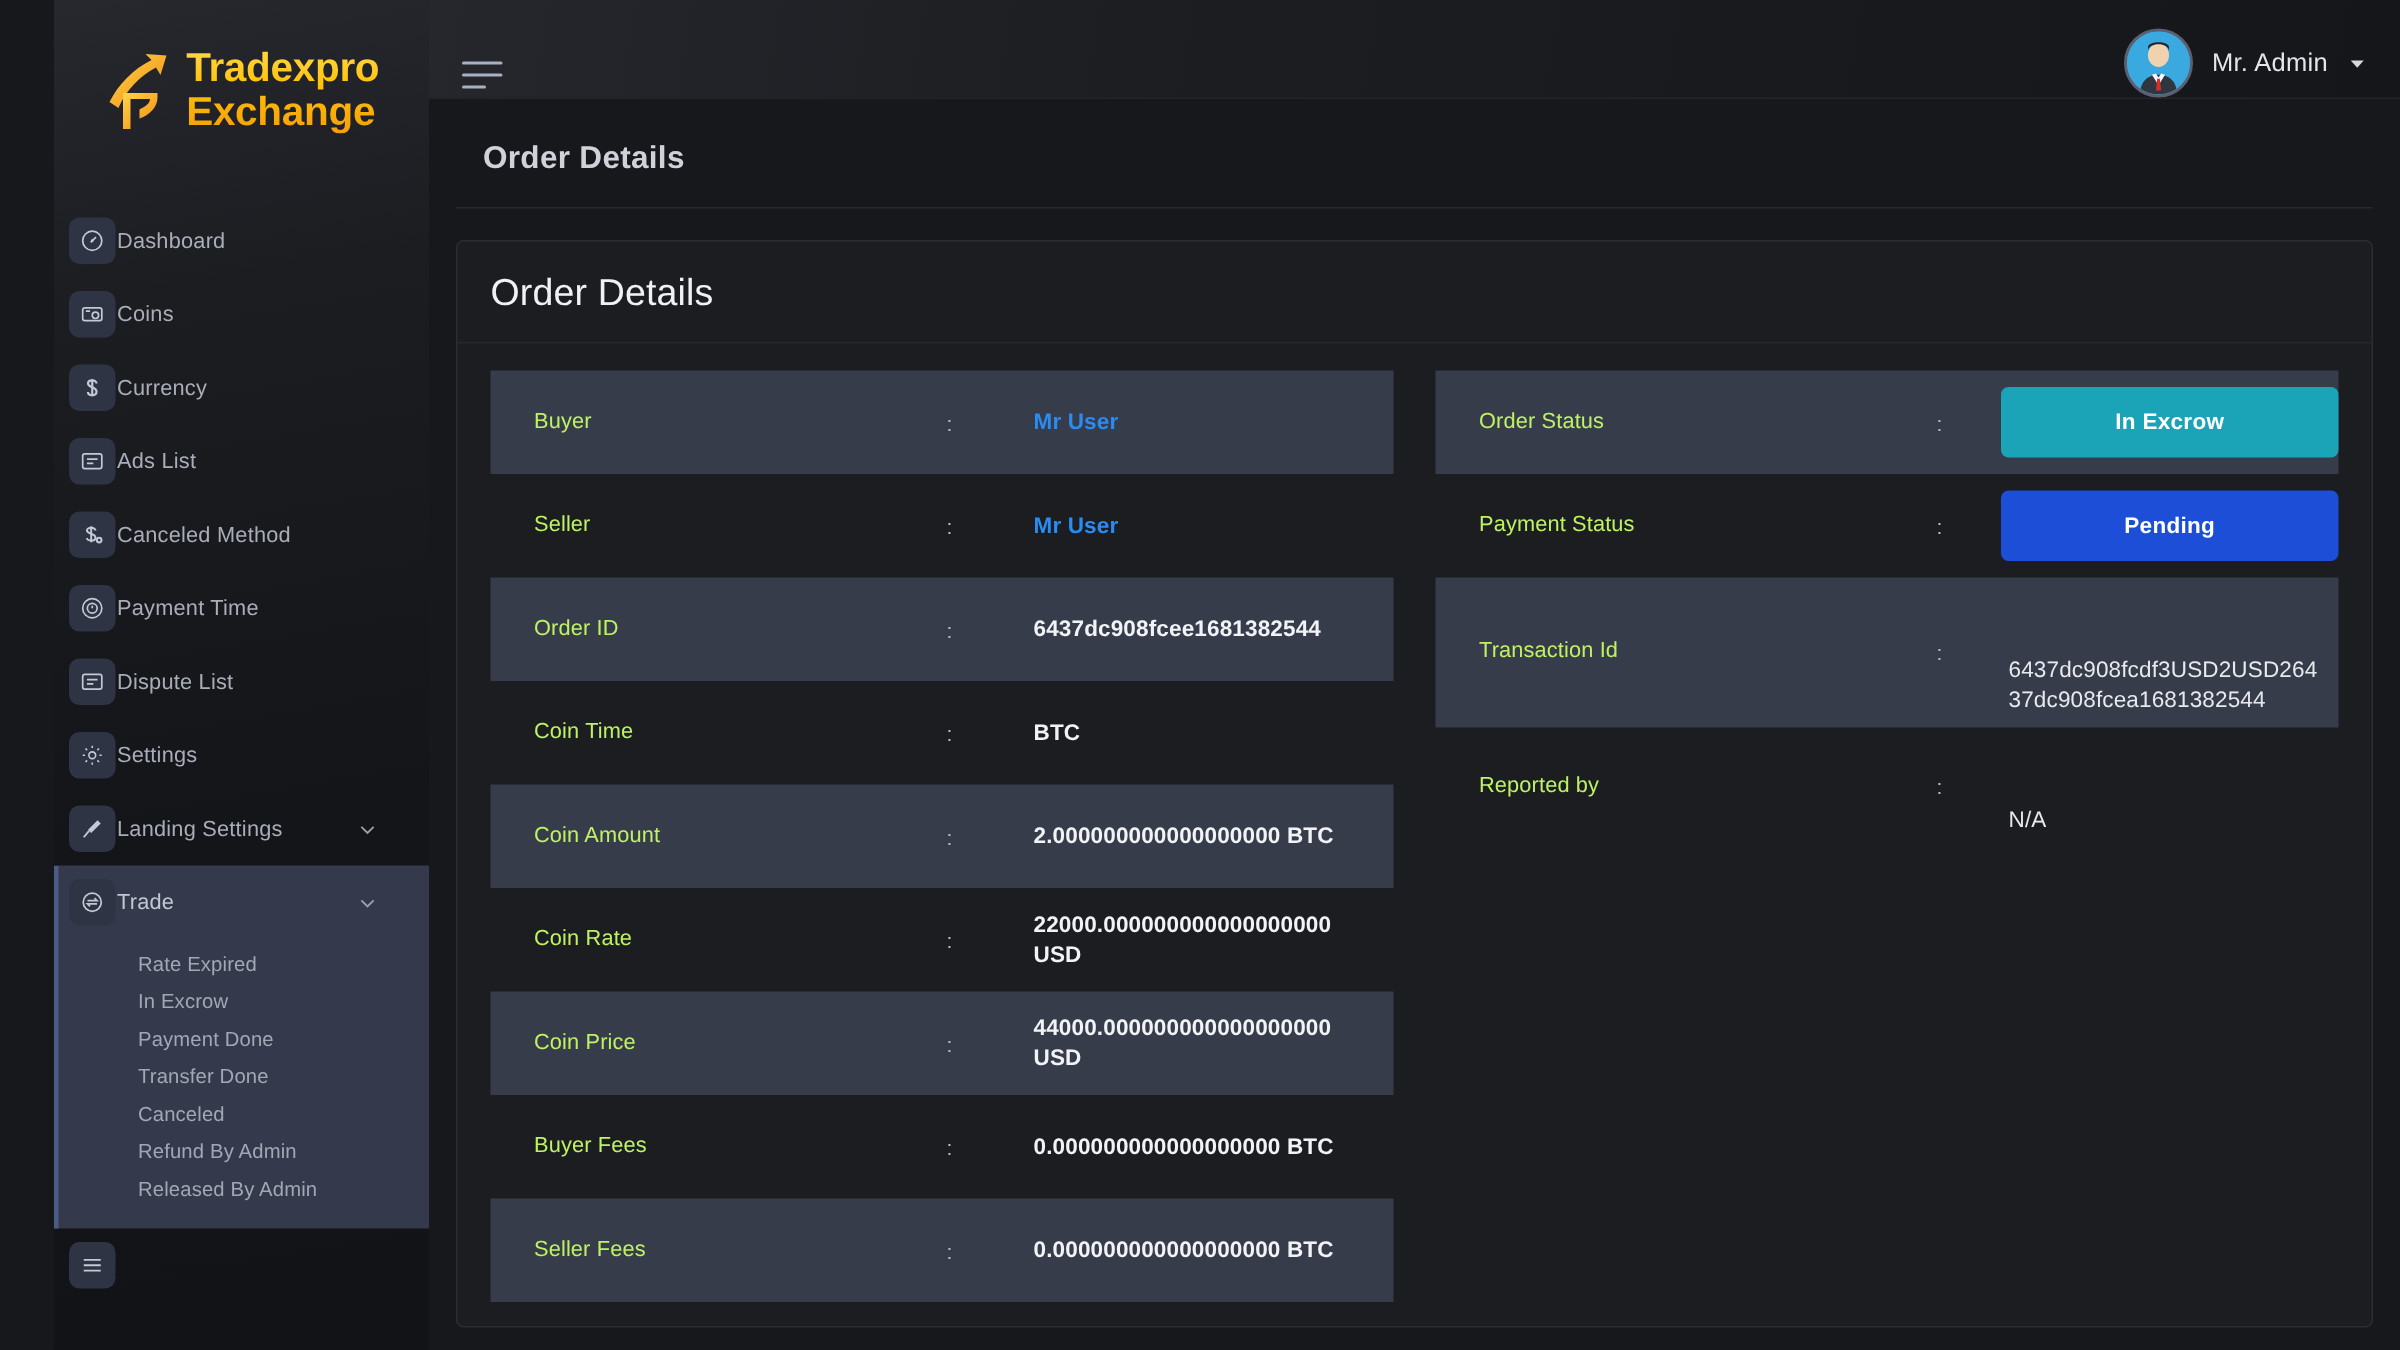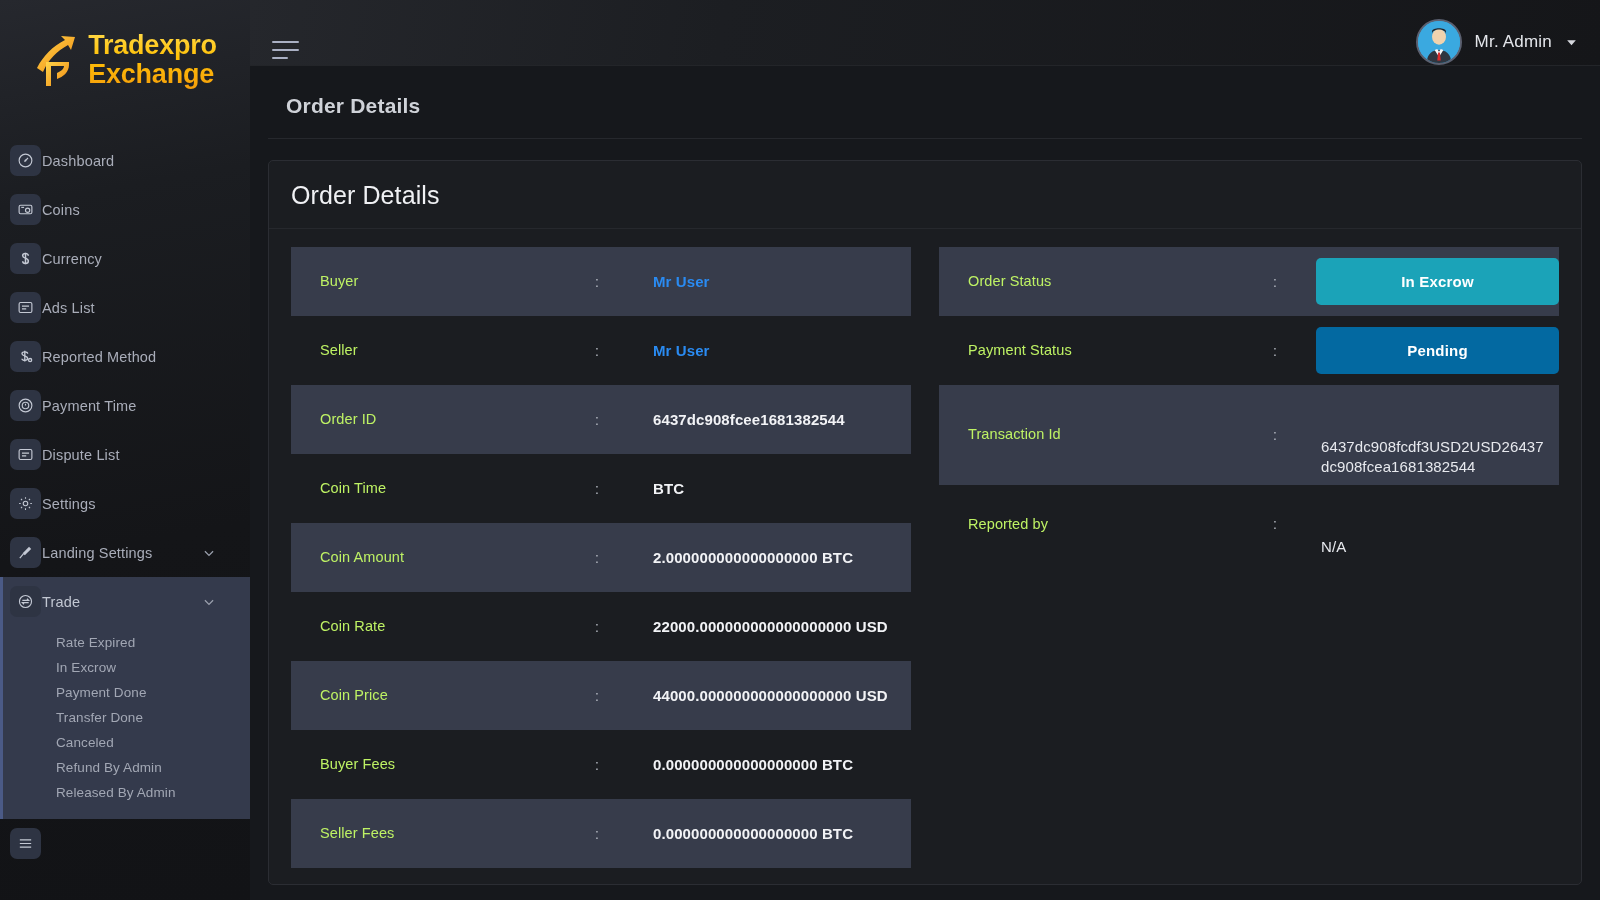--- a/index.html
+++ b/index.html
@@ -12,20 +12,21 @@
     font-family: "Liberation Sans", sans-serif;
     -webkit-font-smoothing: antialiased;
   }
 
   .app {
     position: relative;
     width: 1600px;
     height: 900px;
     display: flex;
     background: #16181c;
+    padding-left: 36px;
   }
 
   
   .sidebar {
     position: relative;
     width: 250px;
     height: 900px;
     background: linear-gradient(170deg, #26282e 0%, #1b1d21 22%, #141518 60%, #121316 100%);
     flex: 0 0 250px;
     overflow: hidden;
@@ -359,21 +360,21 @@
       </div>
 
       <div class="nav-item">
         <span class="nav-icon">
           <svg viewBox="0 0 24 24" fill="none" stroke="currentColor" stroke-width="1.9">
             <path d="M11 4 v15"></path>
               <path d="M15 8 C15 6.4 13.4 5.5 11 5.5 C8.6 5.5 7 6.4 7 8 C7 11.5 15 10.5 15 14.5 C15 16.5 13 17.5 11 17.5 C9 17.5 7 16.6 7 15"></path>
             <circle cx="18.5" cy="17" r="2.2"></circle>
           </svg>
         </span>
-        <span class="nav-label">Reported Method</span>
+        <span class="nav-label">Canceled Method</span>
       </div>
 
       <div class="nav-item">
         <span class="nav-icon">
           <svg viewBox="0 0 24 24" fill="none" stroke="currentColor" stroke-width="1.6">
             <circle cx="12" cy="12" r="9"></circle>
               <circle cx="12" cy="12" r="4.6"></circle>
               <path d="M12 12 v-2.4"></path>
           </svg>
         </span>
@@ -561,21 +562,21 @@
               <span class="drow-sep">:</span>
               <span class="badge-wrap">
                 <span class="badge" id="badge-order-status" style="background: rgb(27, 163, 184);">In Excrow</span>
               </span>
             </div>
 
             <div class="drow">
               <span class="drow-label">Payment Status</span>
               <span class="drow-sep">:</span>
               <span class="badge-wrap">
-                <span class="badge" id="badge-payment-status" style="background: #0369a1;">Pending</span>
+                <span class="badge" id="badge-payment-status" style="background: #1d4ed8;">Pending</span>
               </span>
             </div>
 
             <div class="drow alt">
               <span class="drow-label">Transaction Id</span>
               <span class="drow-sep">:</span>
               <span class="drow-value plain">6437dc908fcdf3USD2USD26437dc908fcea1681382544</span>
             </div>
 
             <div class="drow">

